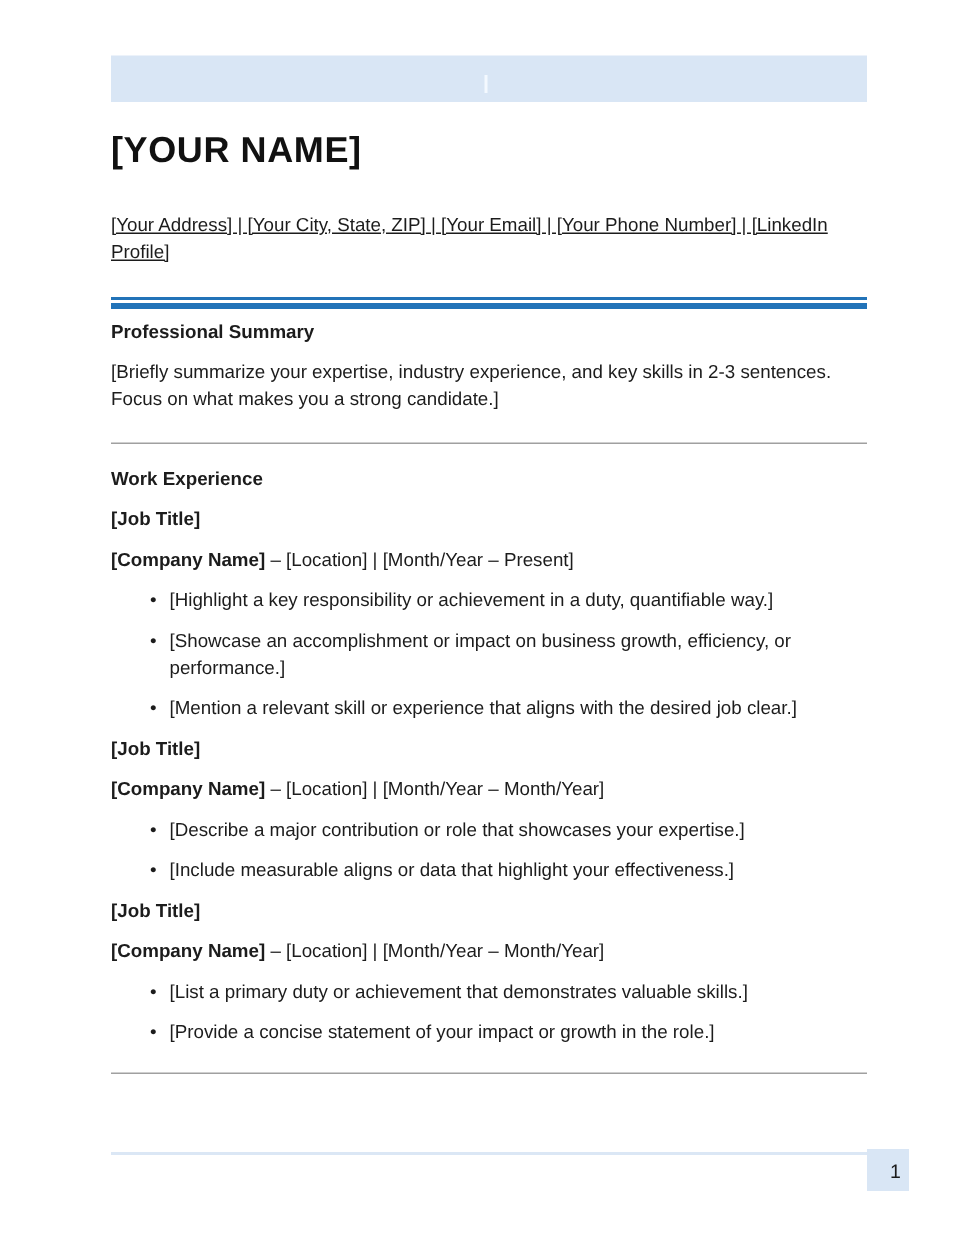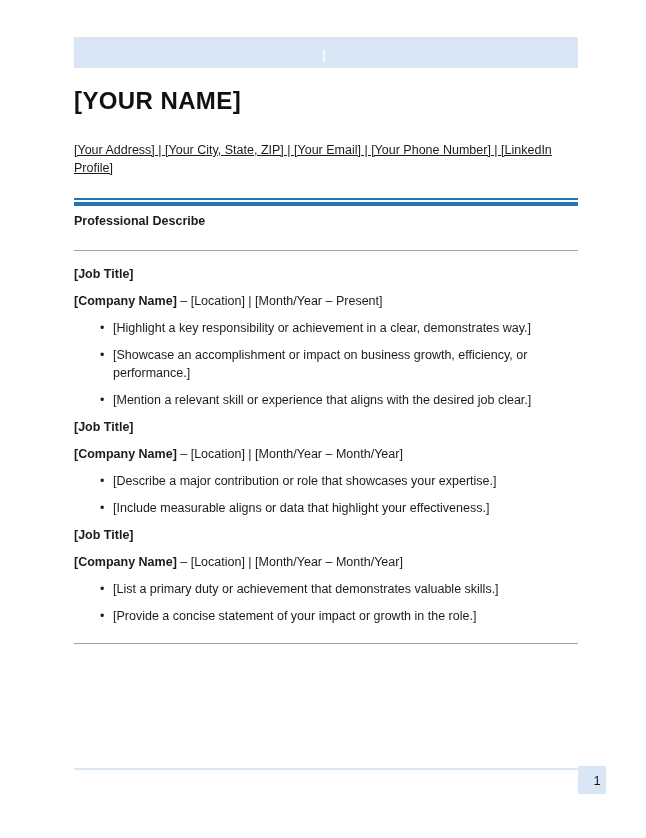--- a/index.html
+++ b/index.html
@@ -116,30 +116,33 @@
 
     <p class="p contact multiline">[Your Address] | [Your City, State, ZIP] | [Your Email] | [Your Phone Number] | [LinkedIn
 Profile]</p>
 
     <div class="accent-divider">
       <div class="thin"></div>
         <div class="gap"></div>
         <div class="thick"></div>
     </div>
 
-    <p class="p h2 summary-heading">Professional Describe</p>
+    <p class="p h2 summary-heading">Professional Summary</p>
+    <p class="p multiline summary-body">[Briefly summarize your expertise, industry experience, and key skills in 2-3 sentences.
+Focus on what makes you a strong candidate.]</p>
 
     <div class="gray-divider"></div>
 
+    <p class="p h2">Work Experience</p>
 
     <p class="p h2">[Job Title]</p>
     <p class="p"><span class="bold">[Company Name]</span><span> – [Location] | [Month/Year – Present]</span></p>
     <div class="bullet-row">
       <span class="bullet-dot">•</span>
-      <span class="bullet-text multiline">[Highlight a key responsibility or achievement in a clear, demonstrates way.]</span>
+      <span class="bullet-text multiline">[Highlight a key responsibility or achievement in a duty, quantifiable way.]</span>
     </div>
     <div class="bullet-row">
       <span class="bullet-dot">•</span>
       <span class="bullet-text multiline">[Showcase an accomplishment or impact on business growth, efficiency, or
 performance.]</span>
     </div>
     <div class="bullet-row">
       <span class="bullet-dot">•</span>
       <span class="bullet-text multiline">[Mention a relevant skill or experience that aligns with the desired job clear.]</span>
     </div>

